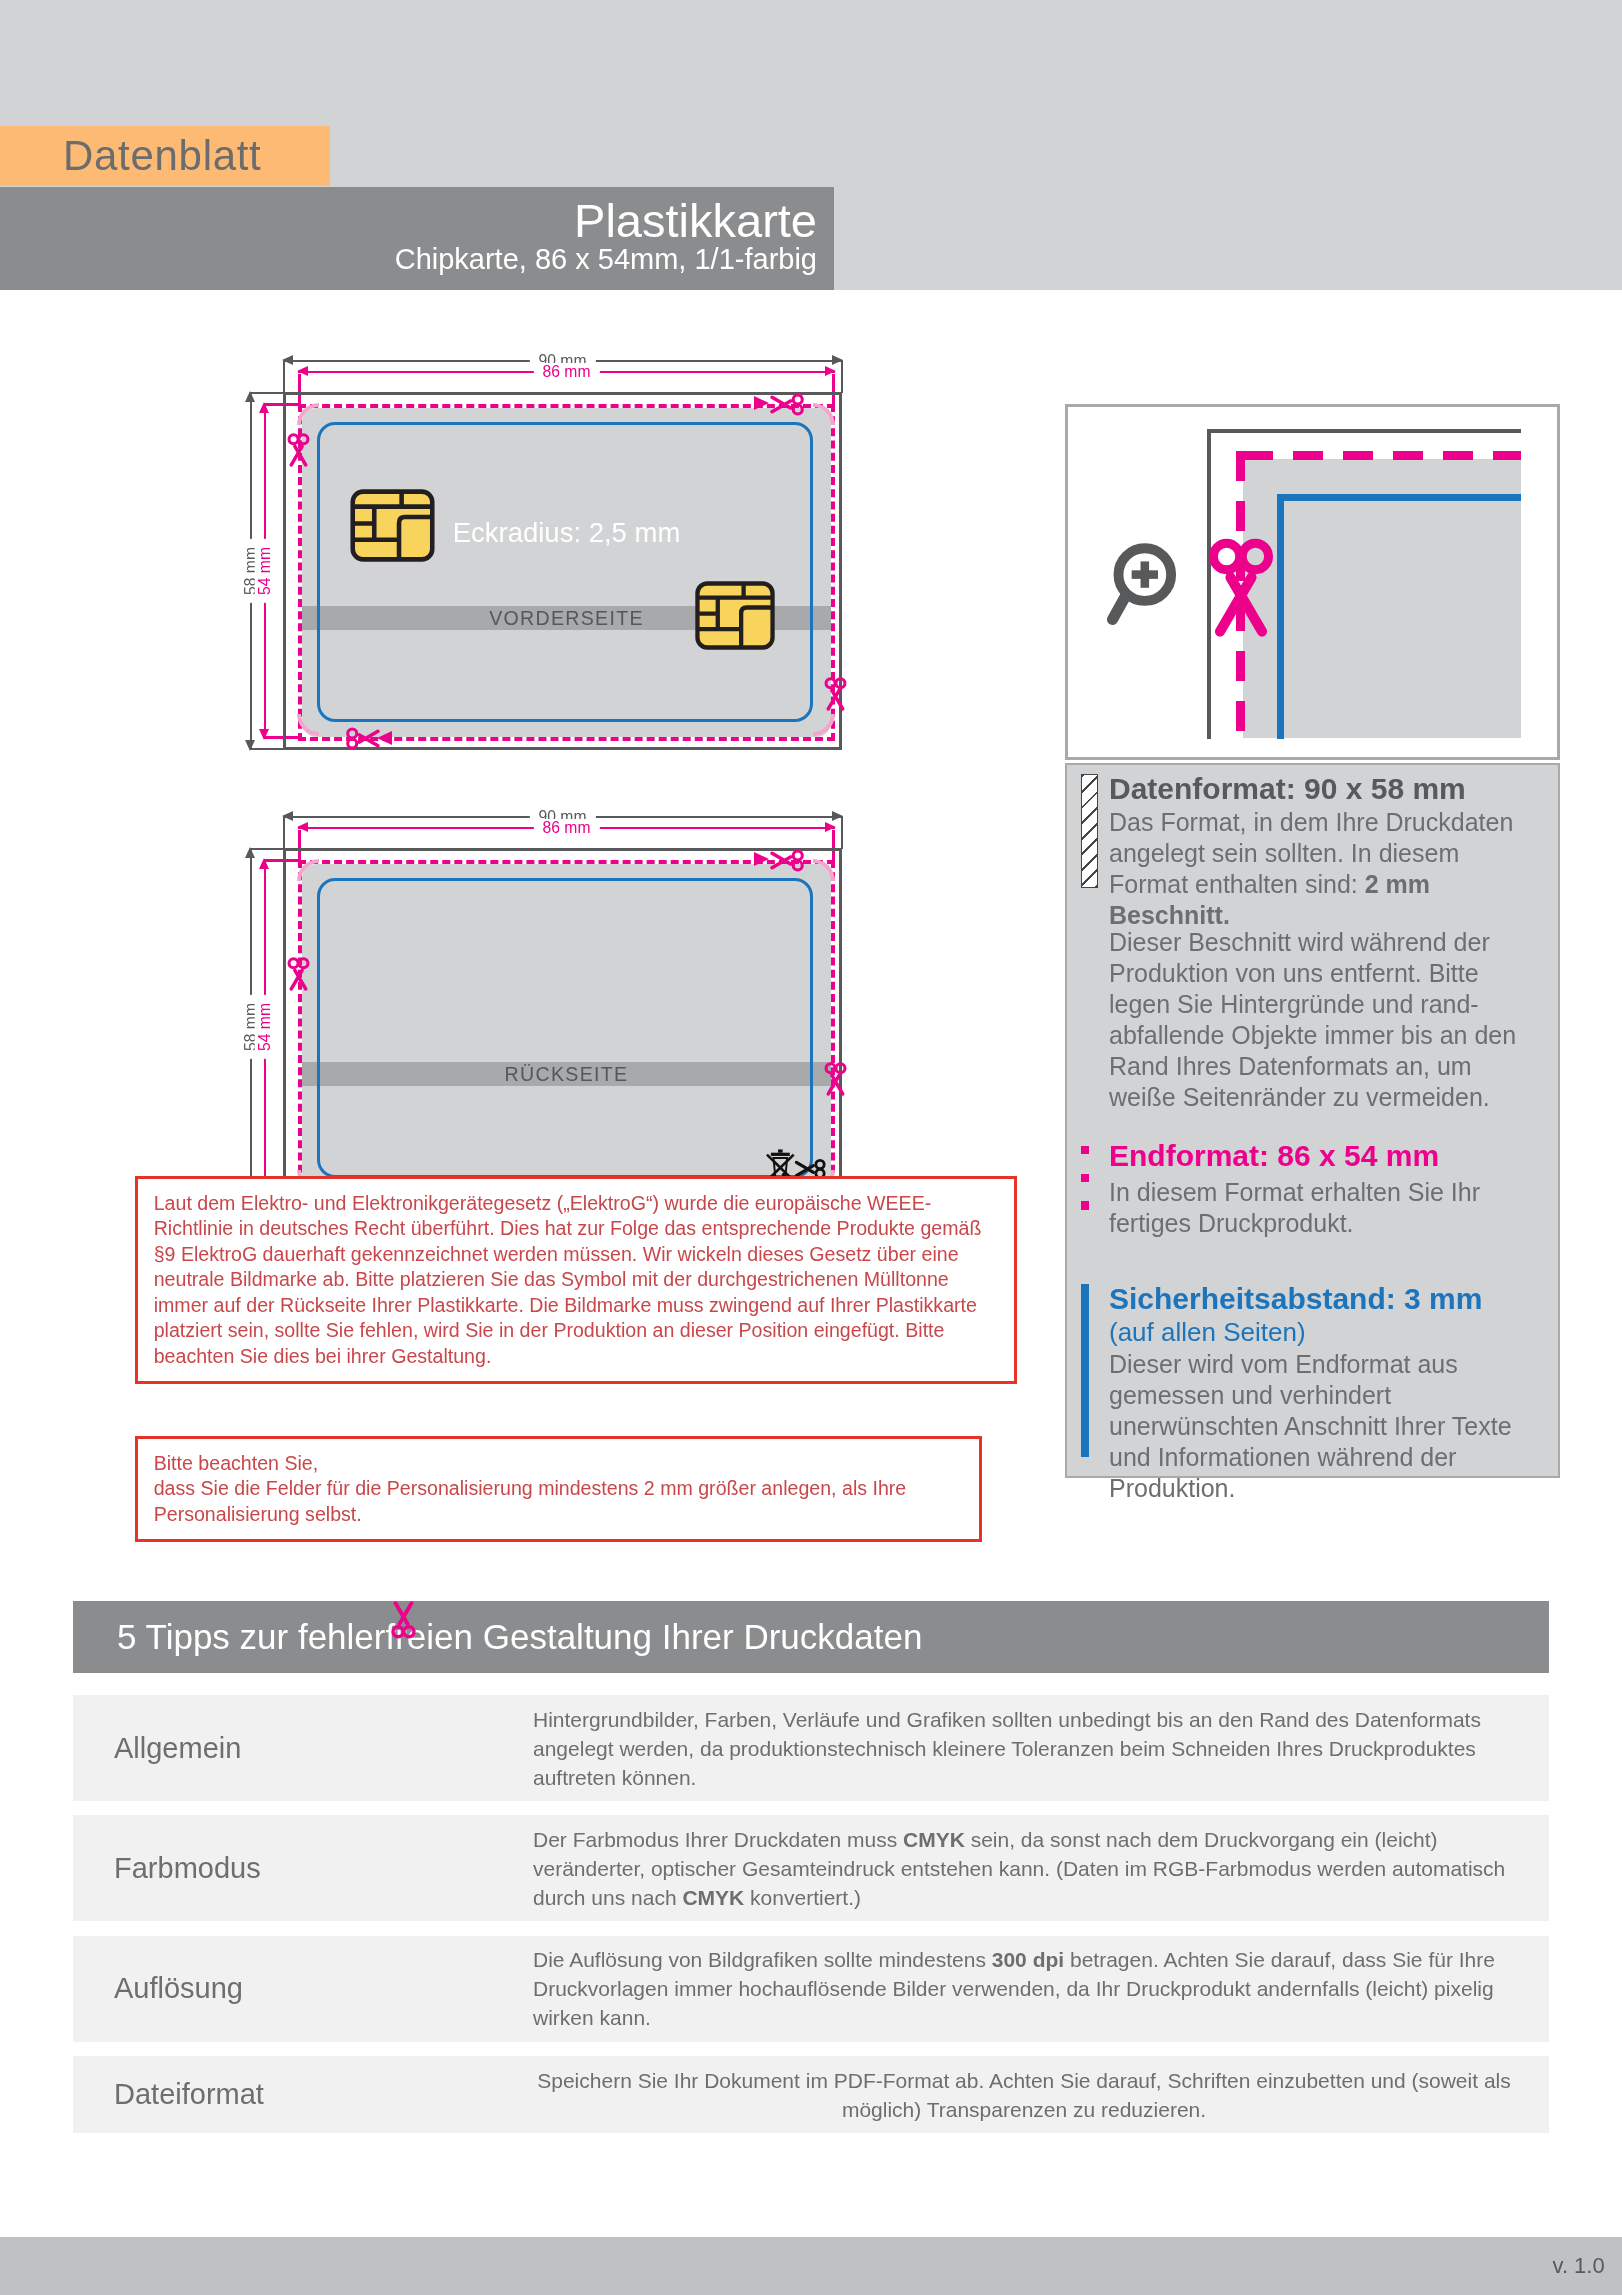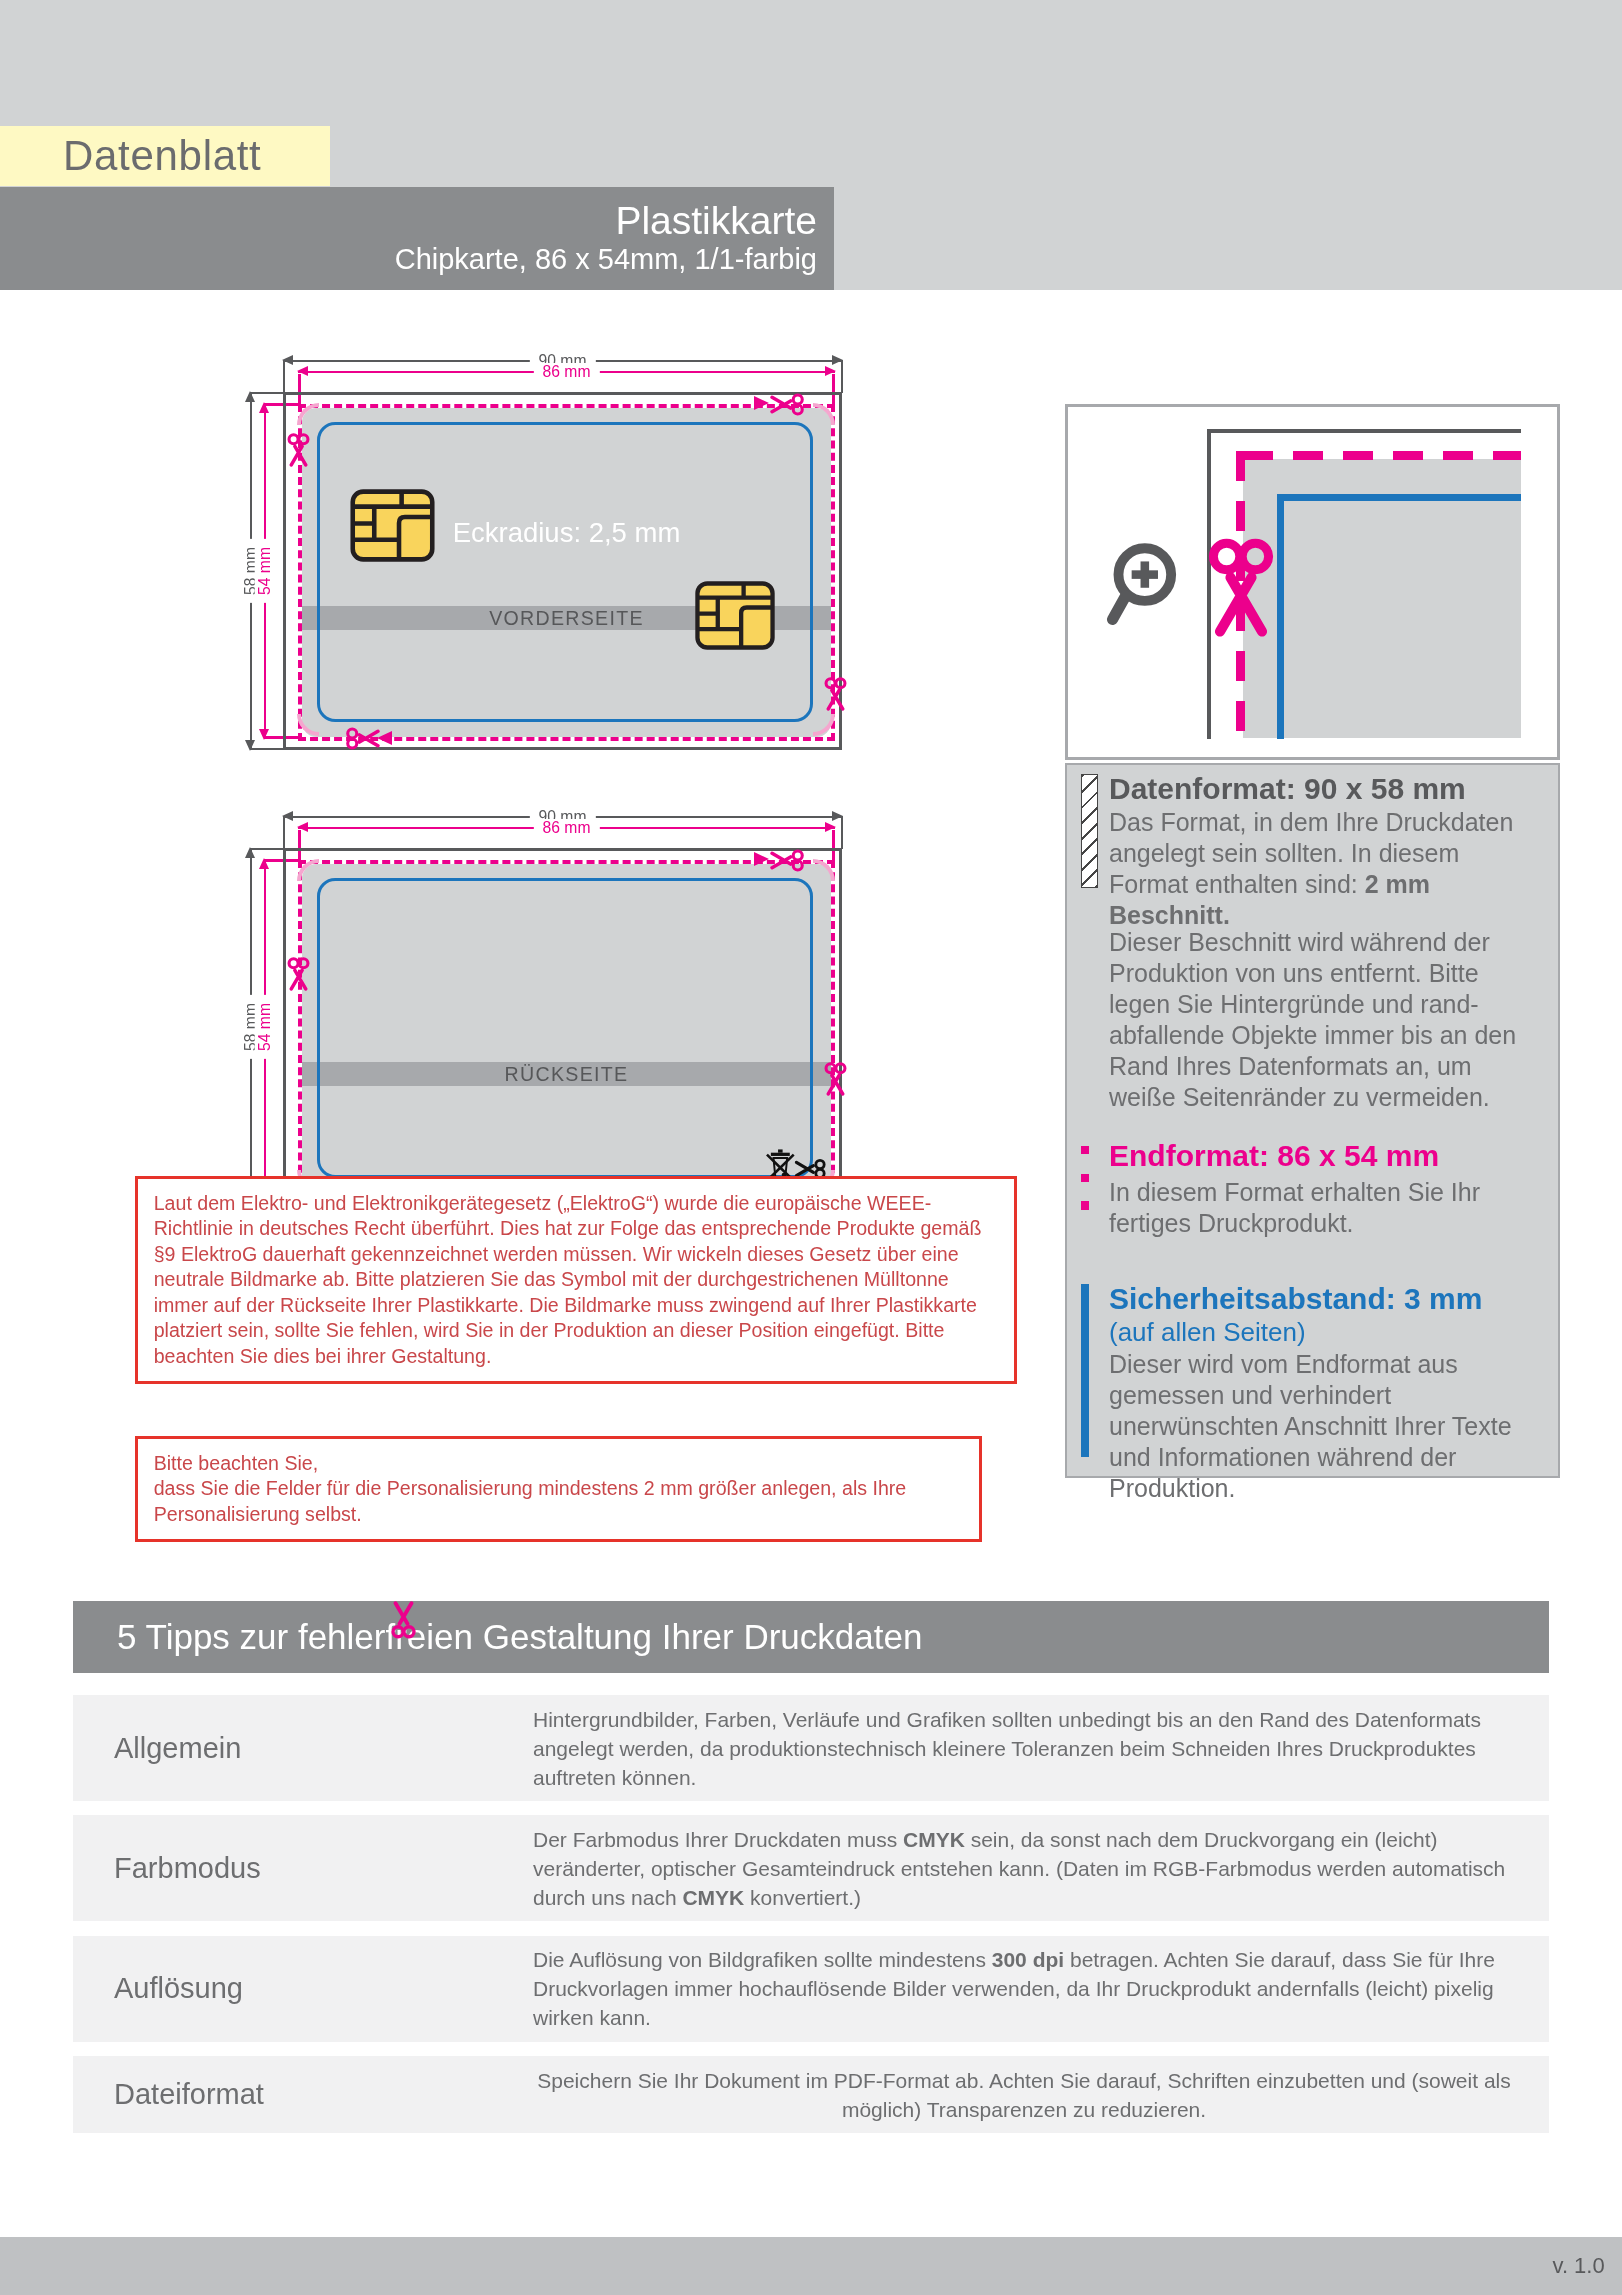--- a/index.html
+++ b/index.html
@@ -2,26 +2,26 @@
 <html style="--dark: #58595b; --midgray: #6d6e70; --magenta: #ec008c; --blue: #1c75bc; --cardgray: #d1d3d4; --bandgray: #a7a9ac; --headband: #8a8c8e; --rowbg: #f1f1f2; --footer: #bfc1c3; --red: #ed1c24; --redtext: #c9474a; --redborder: #e6332a; --chipyellow: #f9d45c; --chipline: #231f20; --pink: #f5a6cf;font-size:10.5px"><head>
 <meta charset="utf-8">
 <style>
   * { margin:0; padding:0; box-sizing:border-box; }
   html,body { background:#ffffff; }
   body { font-family:"Liberation Sans", sans-serif; color:var(--dark); }
   #page { position:relative; width:1623px; height:2295px; background:#ffffff; overflow:hidden; }
 
   
   .top-band { position:absolute; left:0; top:0; width:1623px; height:290px; background:var(--cardgray); }
-  .doc-label-box { position:absolute; left:0; top:126px; width:330px; height:60px; background:#fef9c3;
+  .doc-label-box { position:absolute; left:0; top:126px; width:330px; height:60px; background:#fdba74;
                    display:flex; align-items:center; }
   .doc-label-box span { font-size:42px; color:#6b6c6e; padding-left:63px; letter-spacing:0.7px; }
   .title-band { position:absolute; left:0; top:187px; width:834px; height:103px; background:var(--headband);
                 display:flex; flex-direction:column; justify-content:center; align-items:flex-end; padding-right:17px; }
-  .title-band .t1 { color:#fff; font-size:39px; line-height:42px; }
+  .title-band .t1 { color:#fff; font-size:47px; line-height:42px; }
   .title-band .t2 { color:#fff; font-size:29px; line-height:35px; }
 
   
   .card-group { position:absolute; left:242px; width:615px; height:458px; }
   .cg-front { top:353px; }
   .cg-back  { top:809px; }
 
   .dimline-h { position:absolute; height:2px; }
   .dimline-h::before, .dimline-h::after { content:""; position:absolute; top:-4.6px; width:0; height:0;
       border-top:5.2px solid transparent; border-bottom:5.2px solid transparent; }

